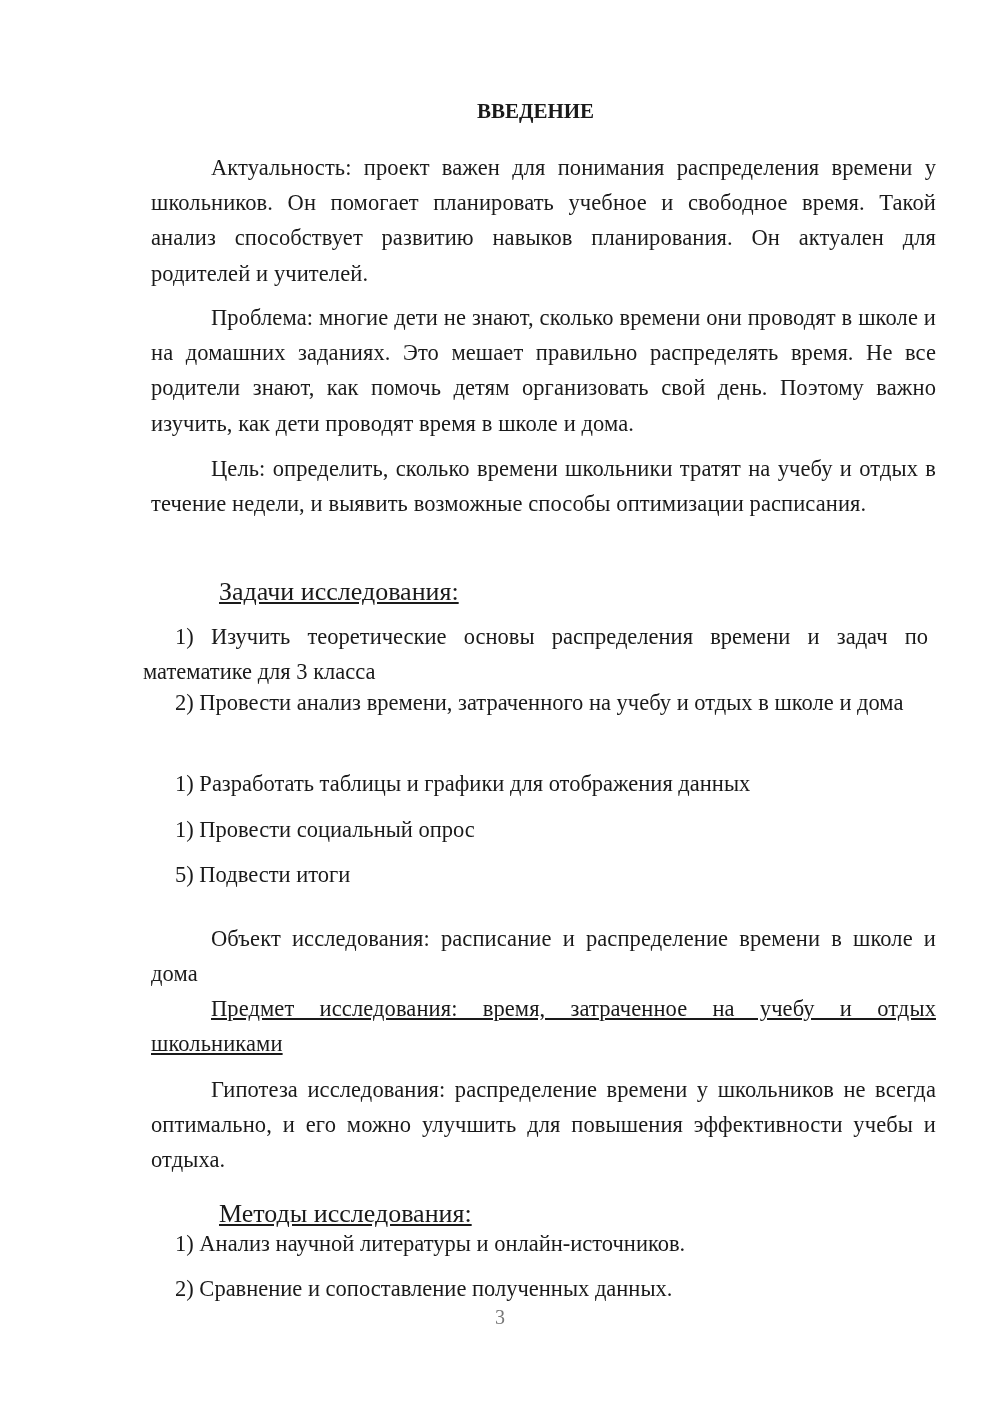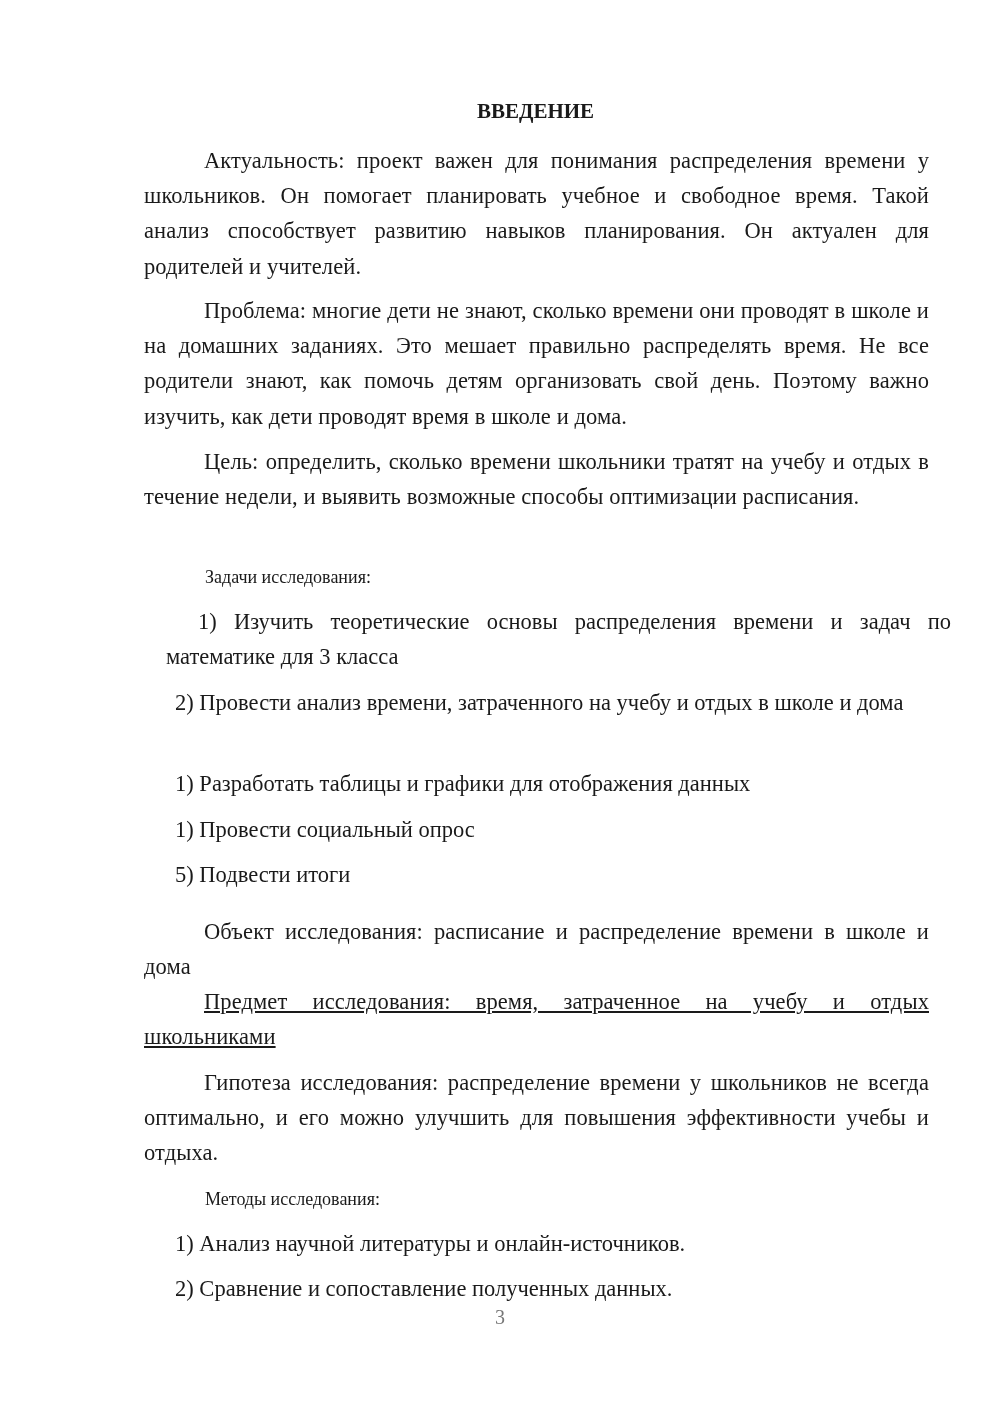--- a/index.html
+++ b/index.html
@@ -33,41 +33,42 @@
       margin-left: 0;
     }
     .para {
       position: absolute;
       left: 0;
       width: 785px;
       font-size: 22.5px;
       line-height: 35.2px;
       text-align: justify;
       text-indent: 60px;
-      margin: 1px;
+      margin: 8px;
       letter-spacing: 0.1px;
     }
     .item {
       position: absolute;
       left: 0;
       width: 785px;
       font-size: 22.5px;
       line-height: 35.2px;
       text-align: justify;
       text-indent: 32px;
       margin: 0;
     }
     .heading-line {
       position: absolute;
       left: 0;
       width: 785px;
-      font-size: 18px;
+      font-size: 26px;
       line-height: 35.2px;
       text-indent: 60px;
-      margin: 2px;
+      margin: 16px;
+      text-decoration: underline;
     }
     .page-number {
       position: absolute;
       top: 1306px;
       left: 0;
       width: 1000px;
       text-align: center;
       font-size: 20px;
       color: #777777;
     }
@@ -79,21 +80,21 @@
   <div class="title">ВВЕДЕНИЕ</div>
 
   <p class="para" style="top:142px;">Актуальность: проект важен для понимания распределения времени у школьников. Он помогает планировать учебное и свободное время. Такой анализ способствует развитию навыков планирования. Он актуален для родителей и учителей.</p>
 
   <p class="para" style="top:292px;">Проблема: многие дети не знают, сколько времени они проводят в школе и на домашних заданиях. Это мешает правильно распределять время. Не все родители знают, как помочь детям организовать свой день. Поэтому важно изучить, как дети проводят время в школе и дома.</p>
 
   <p class="para" style="top:443px;">Цель: определить, сколько времени школьники тратят на учебу и отдых в течение недели, и выявить возможные способы оптимизации расписания.</p>
 
   <p class="heading-line" style="top:558px;">Задачи исследования:</p>
 
-  <p class="item" style="top:604px;margin-left:23px;">1) Изучить теоретические основы распределения времени и задач по математике для 3 класса</p>
+  <p class="item" style="top:619px;">1) Изучить теоретические основы распределения времени и задач по математике для 3 класса</p>
   <p class="item" style="top:685px;">2) Провести анализ времени, затраченного на учебу и отдых в школе и дома</p>
   <p class="item" style="top:766px;">1) Разработать таблицы и графики для отображения данных</p>
   <p class="item" style="top:812px;">1) Провести социальный опрос</p>
   <p class="item" style="top:857px;">5) Подвести итоги</p>
 
   <p class="para" style="top:913px;">Объект исследования: расписание и распределение времени в школе и дома</p>
 
   <p class="para" style="top:983px;text-decoration:underline;">Предмет исследования: время, затраченное на учебу и отдых школьниками</p>
 
   <p class="para" style="top:1064px;">Гипотеза исследования: распределение времени у школьников не всегда оптимально, и его можно улучшить для повышения эффективности учебы и отдыха.</p>

